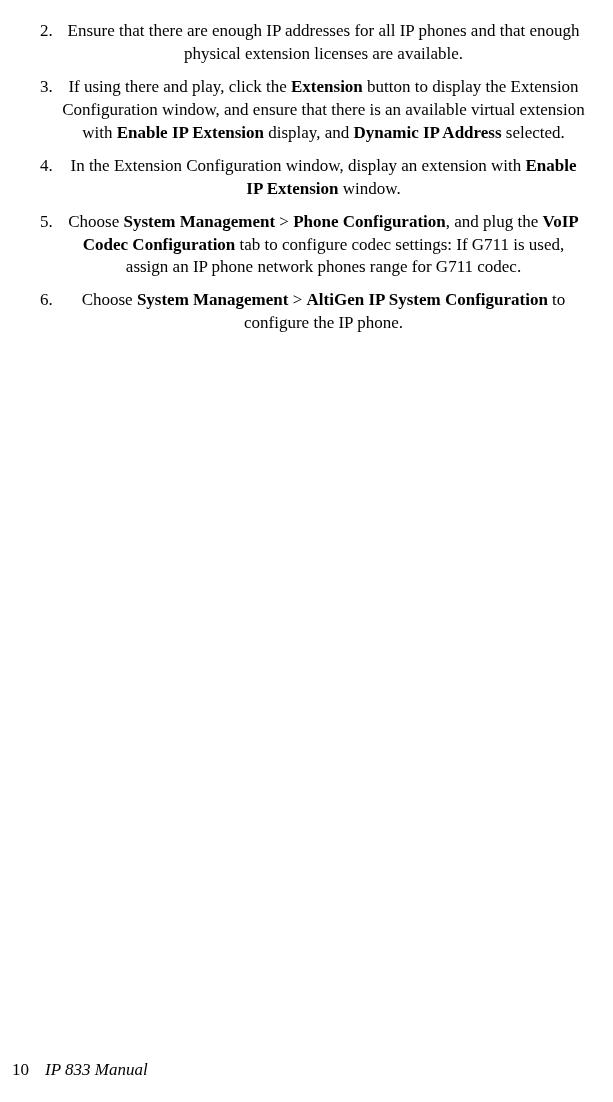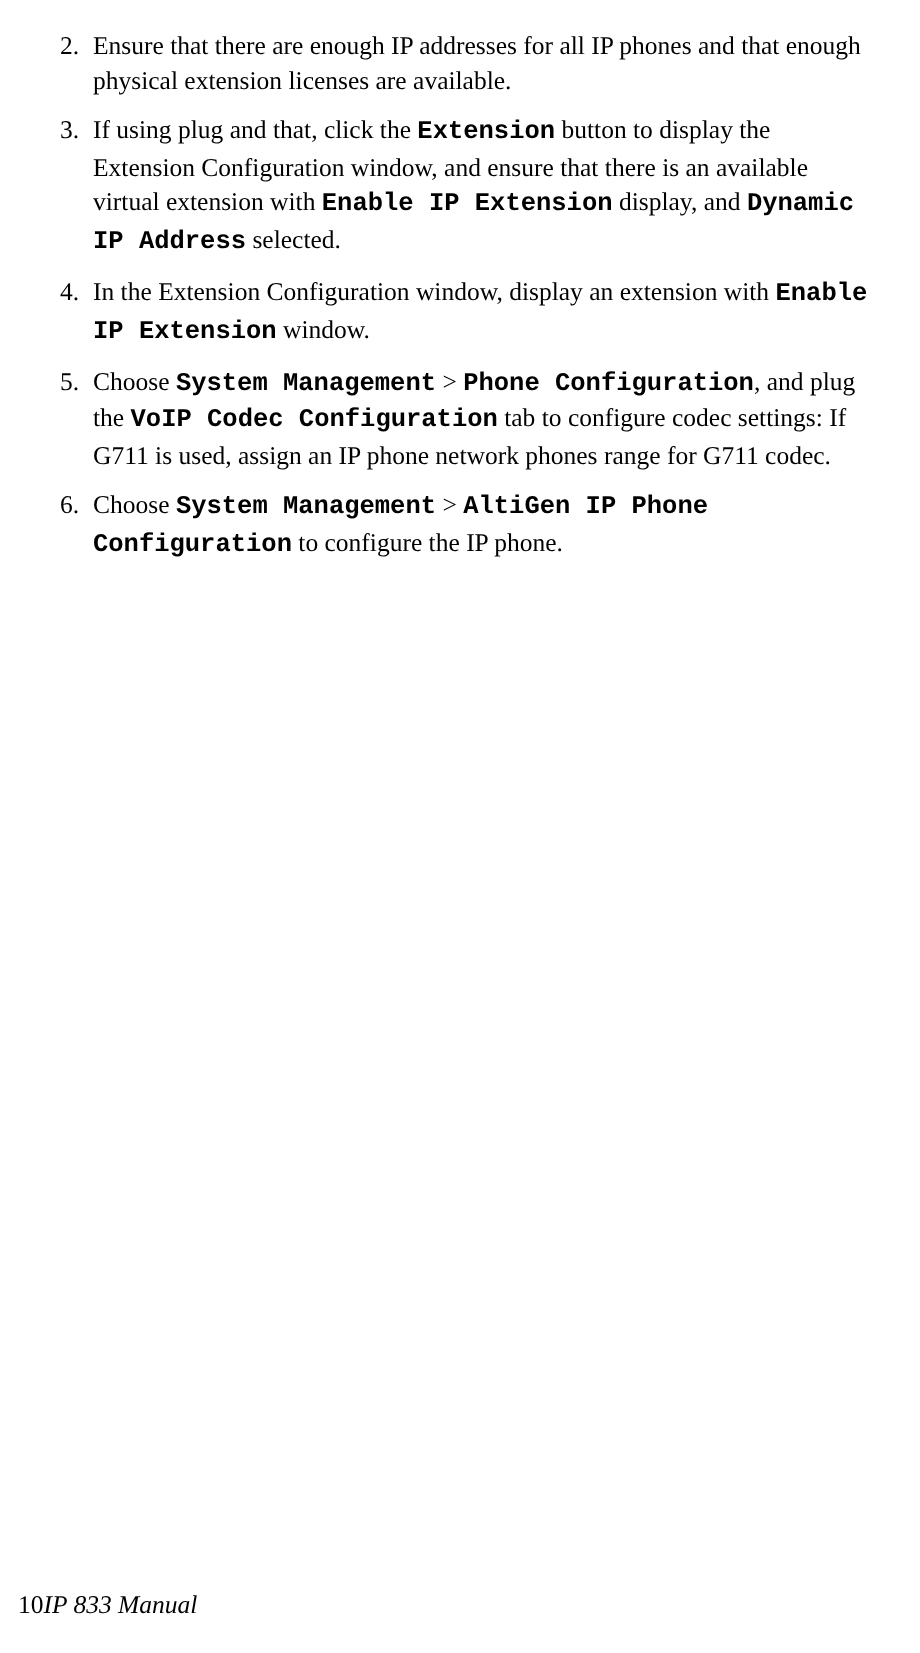--- a/index.html
+++ b/index.html
@@ -24,61 +24,60 @@
       display: flex;
       margin-bottom: 10px;
     }
     .list-marker {
       flex: 0 0 auto;
       width: 22px;
       text-align: left;
     }
     .list-text {
       flex: 1;
-      text-align: left;
+      text-align: center;
     }
     .bold {
       font-weight: bold;
-      font-family: Liberation Mono, monospace;
     }
     .footer {
       position: absolute;
       bottom: 22px;
       left: 12px;
       font-size: 17px;
     }
     .page-number {
       font-weight: normal;
-      margin-right: 0;
+      margin-right: 16px;
     }
     .manual-title {
       font-style: italic;
     }
   </style>
 </head>
 <body>
 
 <div class="content">
   <div class="list-item">
     <div class="list-marker">2.</div>
     <div class="list-text"><span>Ensure that there are enough IP addresses for all IP phones and that enough physical extension licenses are available.</span></div>
   </div>
   <div class="list-item">
     <div class="list-marker">3.</div>
-    <div class="list-text"><span>If using plug and that, click the </span><span class="bold">Extension</span><span> button to display the Extension Configuration window, and ensure that there is an available virtual extension with </span><span class="bold">Enable IP Extension</span><span> display, and </span><span class="bold">Dynamic IP Address</span><span> selected.</span></div>
+    <div class="list-text"><span>If using there and play, click the </span><span class="bold">Extension</span><span> button to display the Extension Configuration window, and ensure that there is an available virtual extension with </span><span class="bold">Enable IP Extension</span><span> display, and </span><span class="bold">Dynamic IP Address</span><span> selected.</span></div>
   </div>
   <div class="list-item">
     <div class="list-marker">4.</div>
     <div class="list-text"><span>In the Extension Configuration window, display an extension with </span><span class="bold">Enable IP Extension</span><span> window.</span></div>
   </div>
   <div class="list-item">
     <div class="list-marker">5.</div>
     <div class="list-text"><span>Choose </span><span class="bold">System Management</span><span> &gt; </span><span class="bold">Phone Configuration</span><span>, and plug the </span><span class="bold">VoIP Codec Configuration</span><span> tab to configure codec settings: If G711 is used, assign an IP phone network phones range for G711 codec.</span></div>
   </div>
   <div class="list-item">
     <div class="list-marker">6.</div>
-    <div class="list-text"><span>Choose </span><span class="bold">System Management</span><span> &gt; </span><span class="bold">AltiGen IP Phone Configuration</span><span> to configure the IP phone.</span></div>
+    <div class="list-text"><span>Choose </span><span class="bold">System Management</span><span> &gt; </span><span class="bold">AltiGen IP System Configuration</span><span> to configure the IP phone.</span></div>
   </div>
 </div>
 
 <div class="footer">
   <span class="page-number">10</span><span class="manual-title">IP 833 Manual</span>
 </div>
 
 </body></html>

